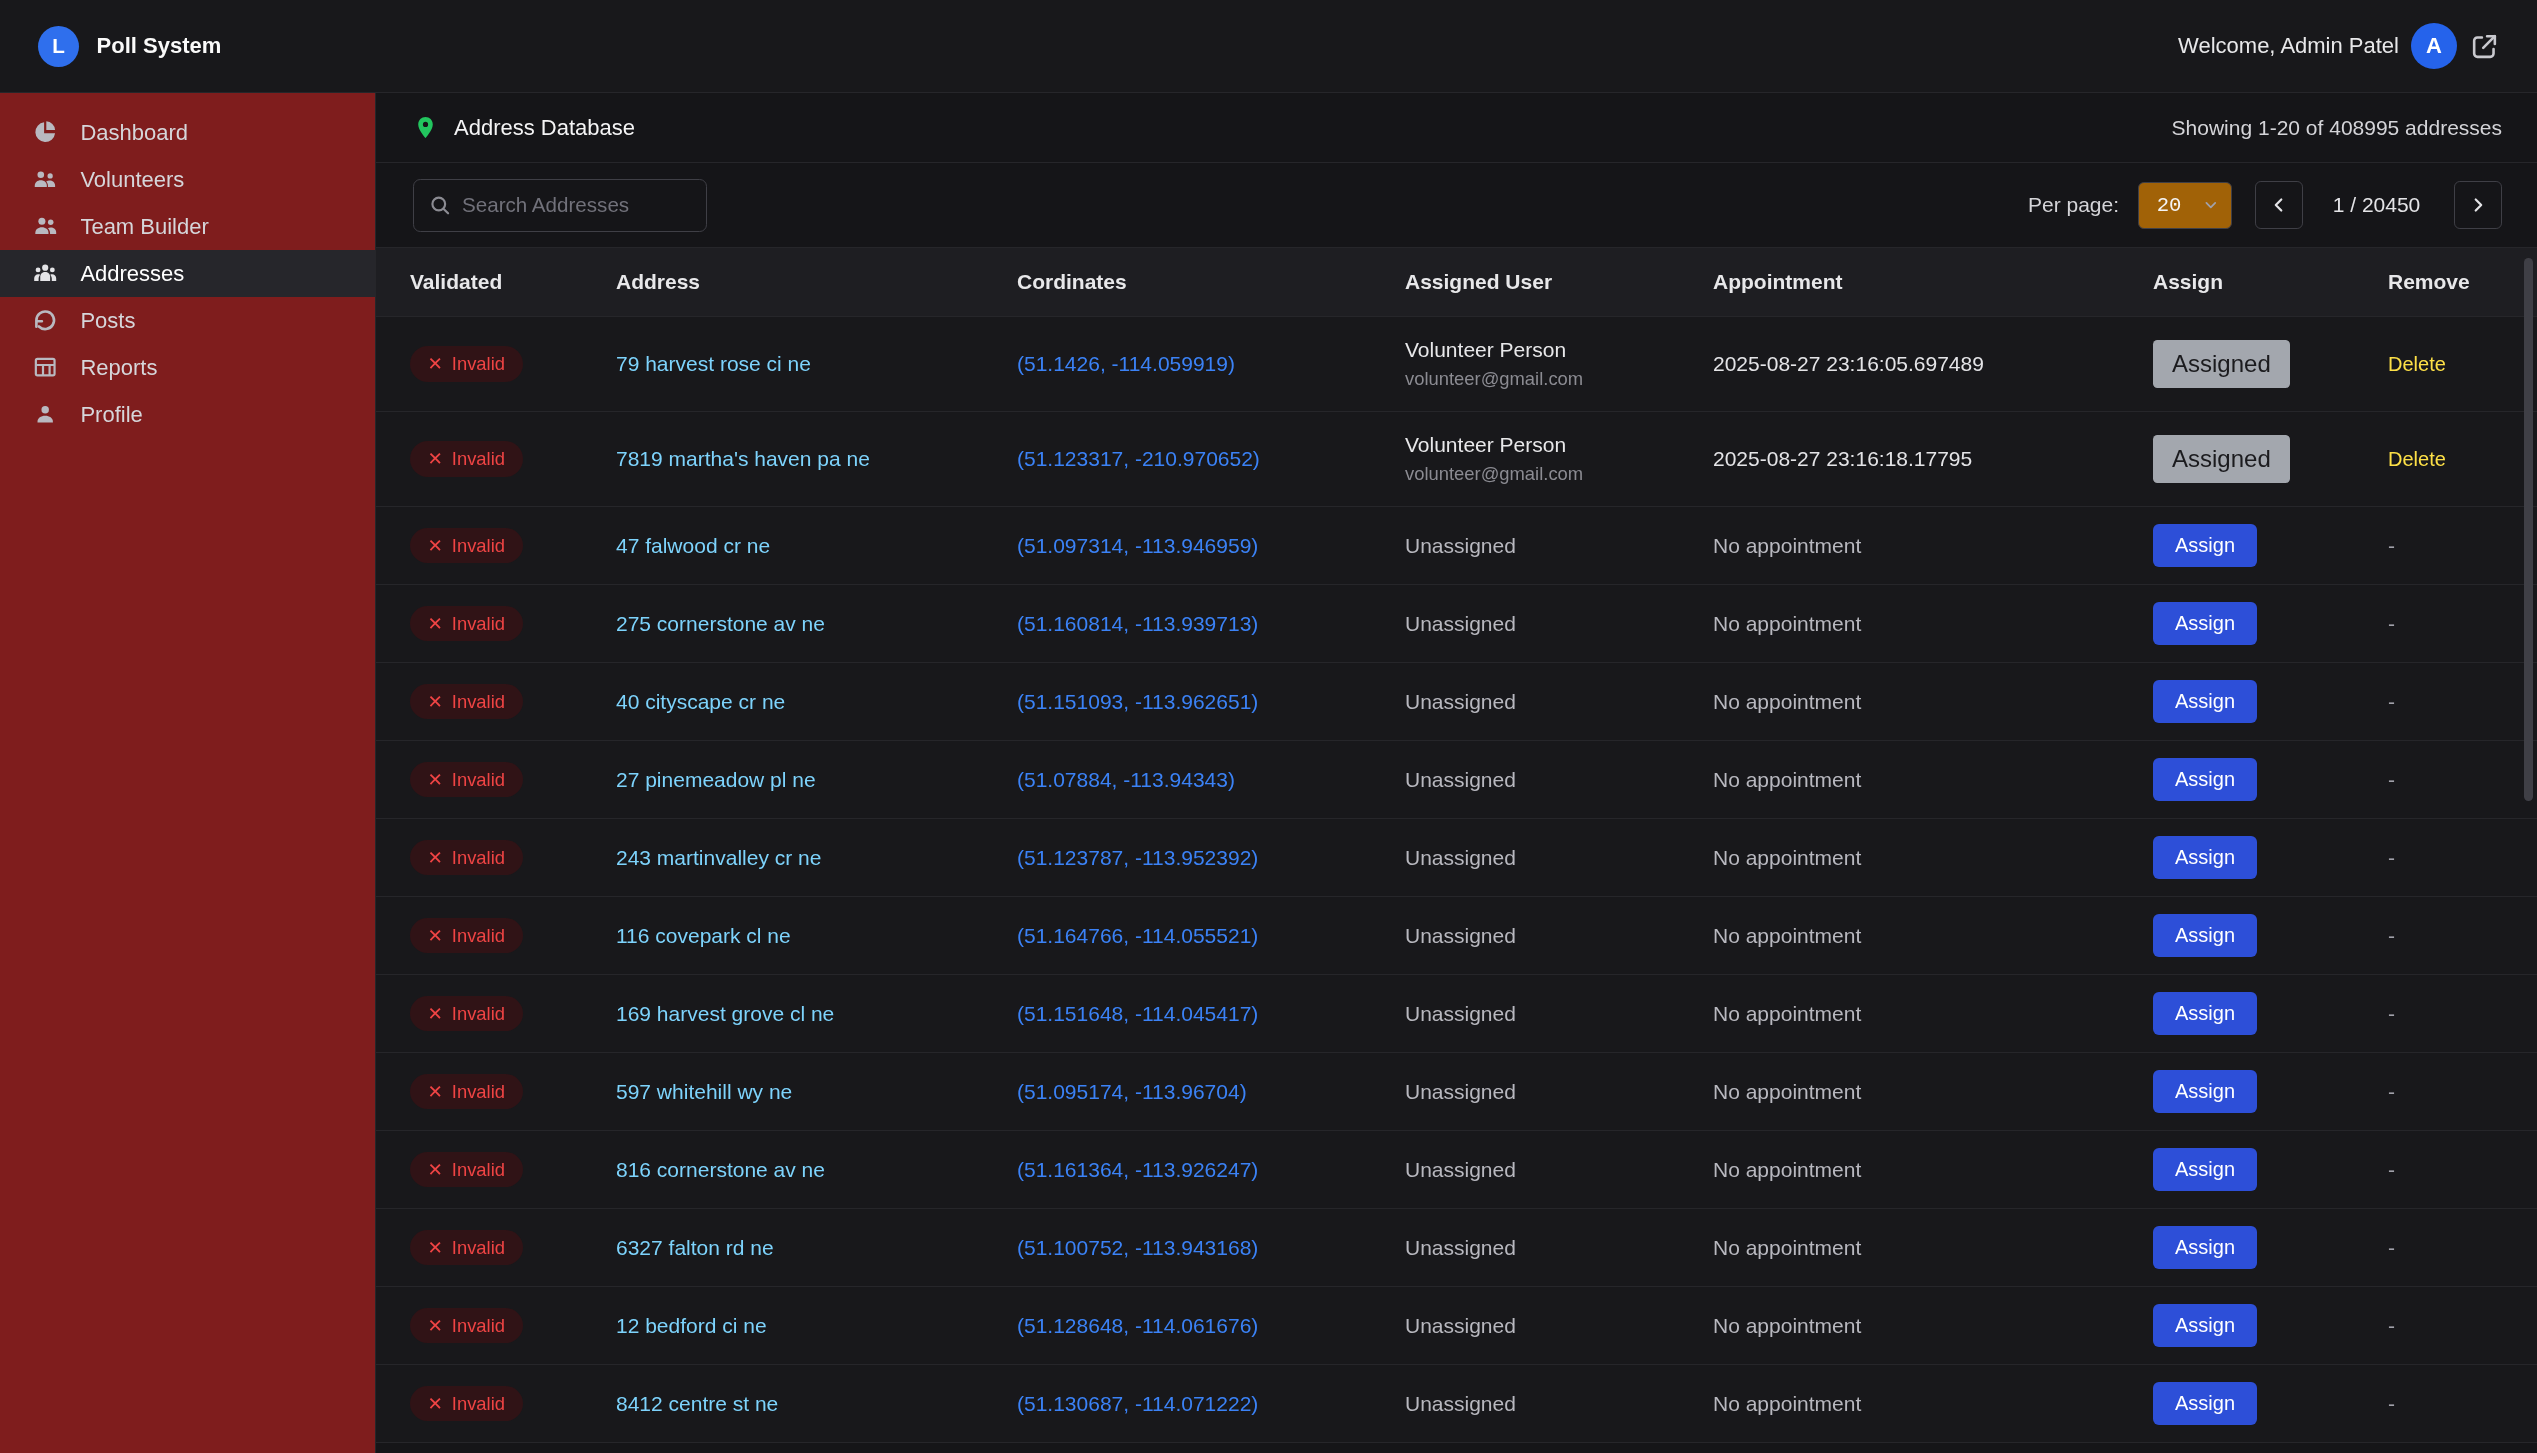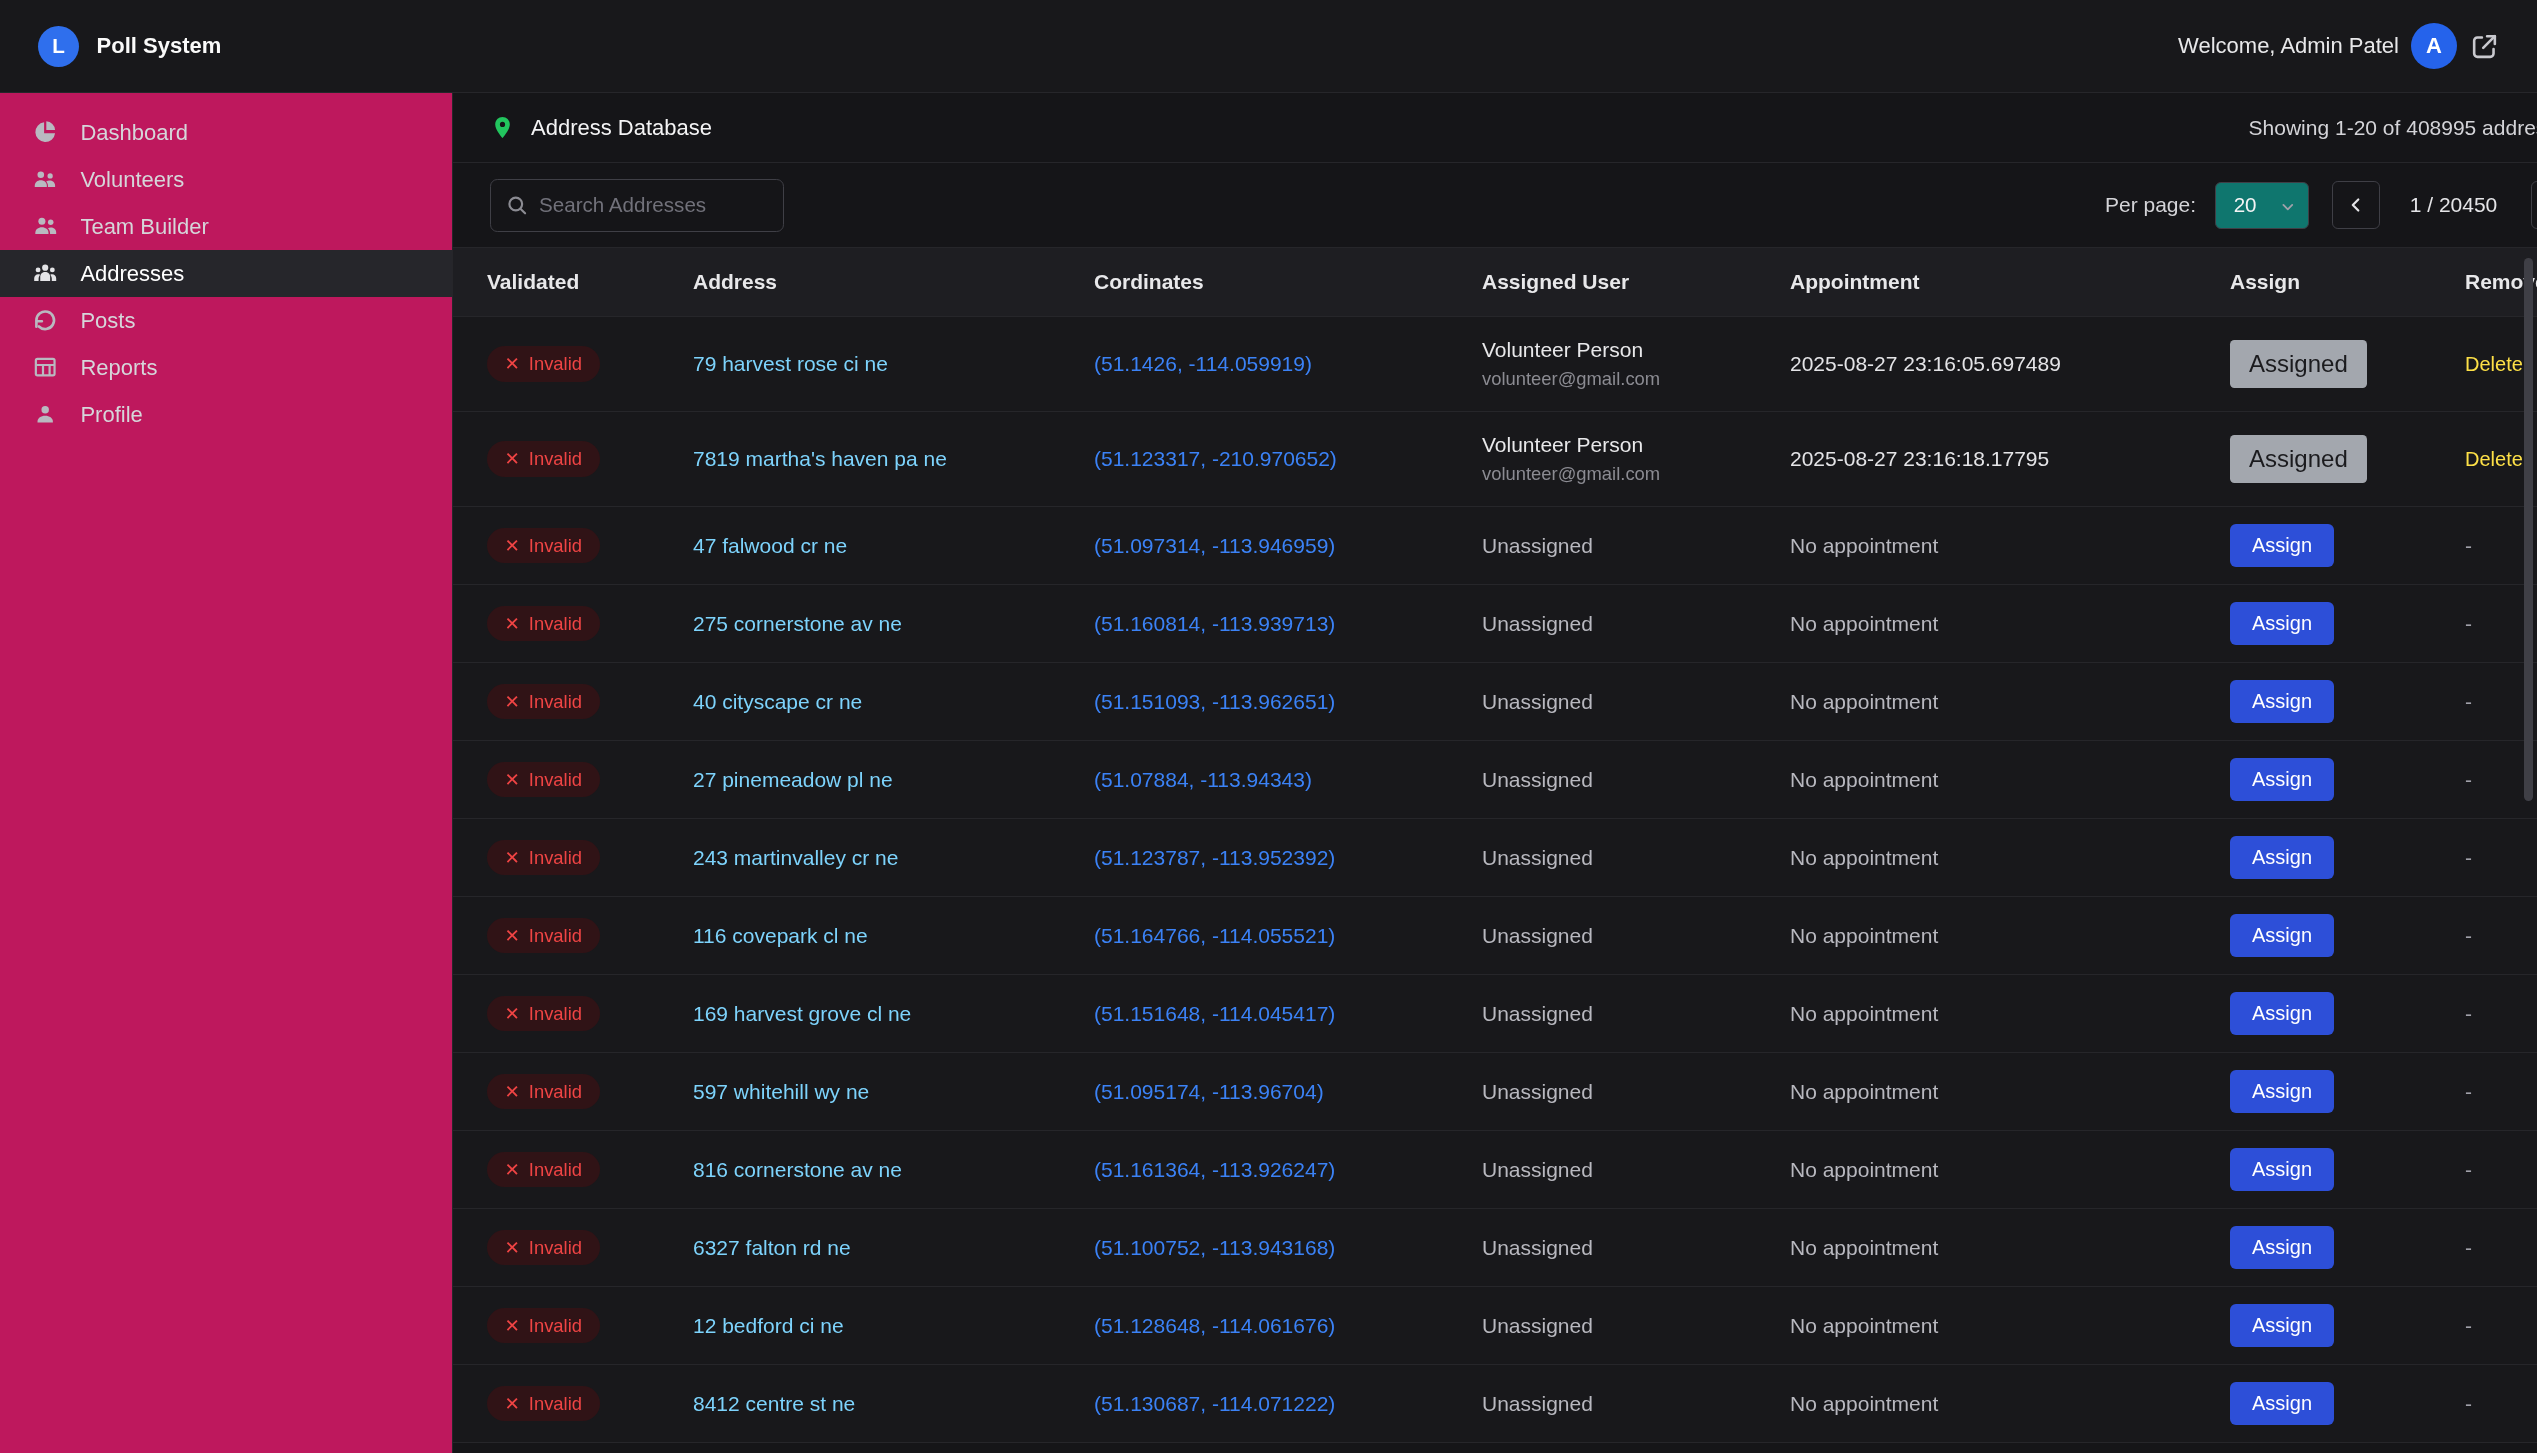--- a/index.html
+++ b/index.html
@@ -29,21 +29,21 @@
     width:46px; height:46px; border-radius:50%; background:#2563eb;
     display:flex; align-items:center; justify-content:center;
     color:#fff; font-weight:bold; font-size:22px; cursor:pointer;
   }
   .ext-link { width:31px; height:31px; color:#c9c9cf; cursor:pointer; }
   .ext-link svg { width:100%; height:100%; }
 
   
   .shell { display:flex; height:1361px; }
   .sidebar {
-    width:453px; background:#be185d; border-right:1.5px solid #26262a;
+    width:376px; background:#7f1d1d; border-right:1.5px solid #26262a;
     padding-top:16px; flex-shrink:0;
   }
   .side-item {
     height:47px; display:flex; align-items:center; gap:22px;
     padding:0 32px; color:#d6d6da; font-size:22px; cursor:pointer;
   }
   .side-item .icon { width:26.4px; height:26.4px; color:#b9b9c0; flex-shrink:0; }
   .side-item .icon svg { width:100%; height:100%; }
   .side-item.active { background:#26262b; color:#ffffff; }
   .side-item.active .icon { color:#e4e4e7; }
@@ -75,23 +75,23 @@
   .search-input {
     width:294px; height:53px; background:transparent; border:1.5px solid #3f3f46;
     border-radius:7.3px; color:#e4e4e7; font-size:20.6px;
     padding:0 14.7px 0 48px; outline:none;
     font-family:"Liberation Sans","DejaVu Sans",sans-serif;
   }
   .search-input::placeholder { color:#71717a; }
   .pager { display:flex; align-items:center; gap:19px; }
   .per-page-label { font-size:21px; color:#d4d4d8; }
   .per-page-select {
-    width:94px; height:47px; background:#0f766e; border:1.5px solid #3f3f46;
+    width:94px; height:47px; background:#a16207; border:1.5px solid #3f3f46;
     border-radius:5.9px; display:flex; align-items:center; justify-content:space-between;
-    padding:0 11.7px 0 17.6px; cursor:pointer; color:#f4f4f5; font-size:20.6px;
+    padding:0 11.7px 0 17.6px; cursor:pointer; color:#f4f4f5; font-size:20.6px;font-family:Liberation Mono, monospace;
   }
   .per-page-select .chev { width:17.6px; height:17.6px; color:#a1a1aa; }
   .per-page-select .chev svg { width:100%; height:100%; }
   .page-btn {
     width:48px; height:48px; background:transparent; border:1.5px solid #3f3f46;
     border-radius:5.9px; display:flex; align-items:center; justify-content:center;
     color:#e4e4e7; cursor:pointer; margin-left:4.4px;
   }
   .page-btn svg { width:22px; height:22px; }
   .page-indicator { font-size:21px; color:#e4e4e7; padding:0 10.3px; }

